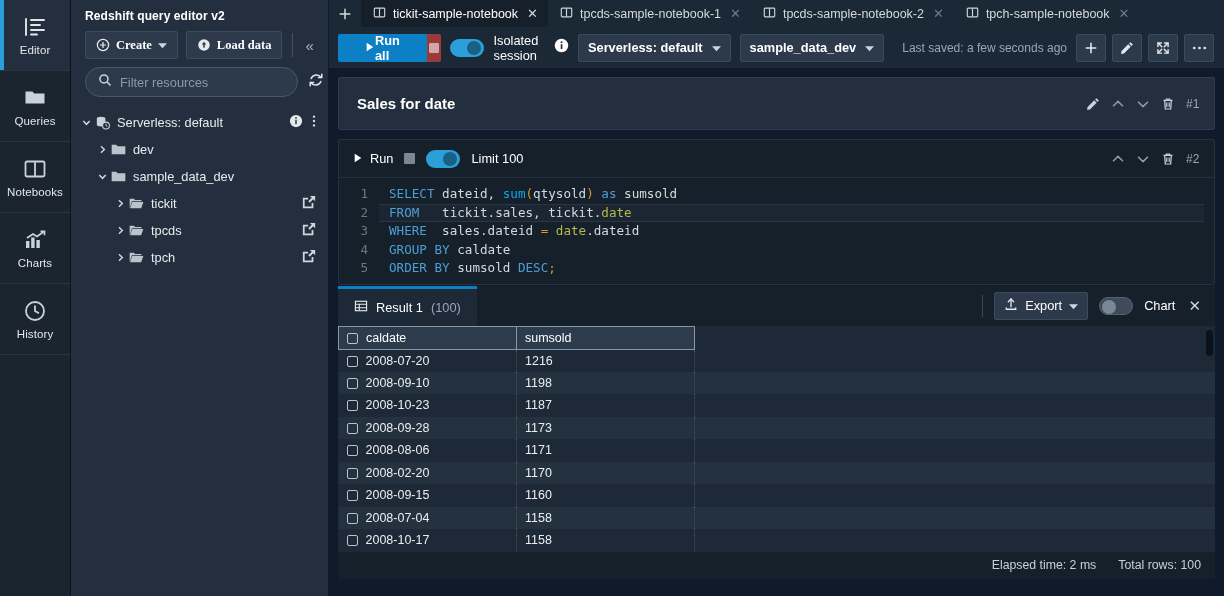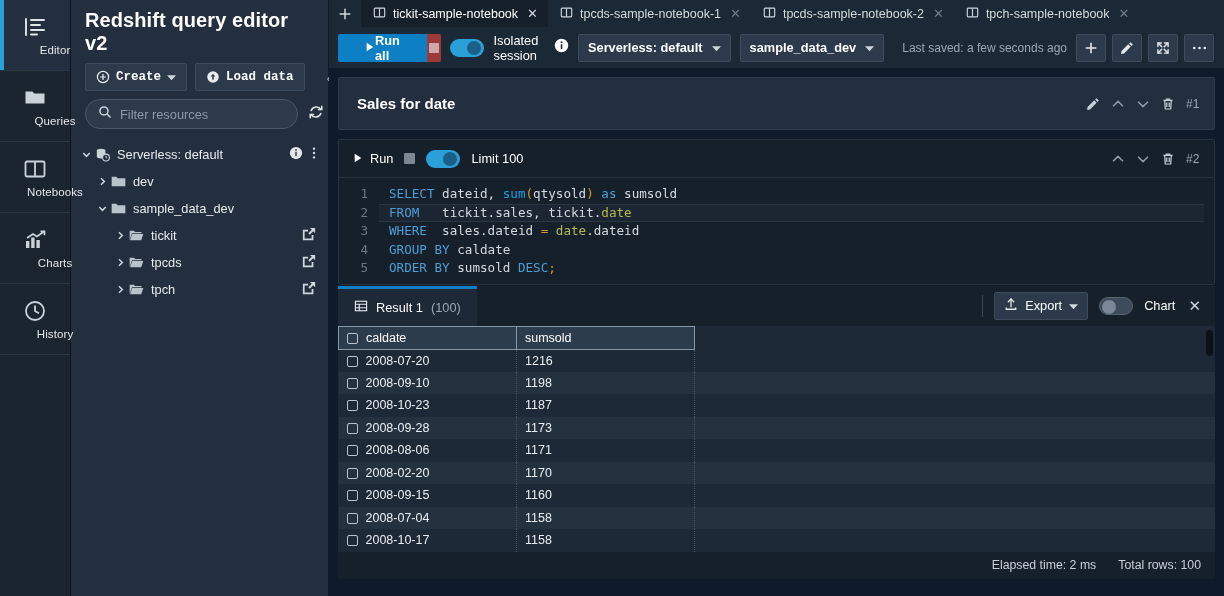--- a/index.html
+++ b/index.html
@@ -28,40 +28,40 @@
     border-bottom: 1px solid #2a3642;
     position: relative;
     cursor: pointer;
   }
   .rail-item.active { background: #232f3e; }
   .rail-item.active::before {
     content: ""; position: absolute; left: 0; top: 0; bottom: 0;
     width: 4px; background: #2a9fd8;
   }
   .rail-icon { width: 24px; height: 24px; display:block; }
-  .rail-label { font-size: 11.5px; letter-spacing: .1px; color: #e3e6e8; padding-left: 40px; }
+  .rail-label { font-size: 11.5px; letter-spacing: .1px; color: #e3e6e8; }
 
   
   .sidebar {
     width: 258px; flex: 0 0 258px;
     background: #232f3e;
     display: flex; flex-direction: column;
     border-right: 1px solid #121a24;
   }
   .sb-title {
-    font-size: 20px; font-weight: bold; color: #ffffff;
+    font-size: 12px; font-weight: bold; color: #ffffff;
     padding: 9px 14px 6px 14px; letter-spacing: .1px;
   }
   .sb-actions { display: flex; align-items: center; padding: 2px 8px 8px 14px; gap: 8px; }
   .btn {
     background: #2c3a4b; border: 1px solid #3c4b5d; border-radius: 2px;
     color: #ffffff; font-size: 12.5px; font-weight: bold;
     height: 28px; padding: 0 10px;
     display: inline-flex; align-items: center; gap: 6px; cursor: pointer;
-    font-family: Liberation Mono, monospace; white-space: nowrap;
+    font-family: Liberation Serif, serif; white-space: nowrap;
   }
   .btn svg { display:block; }
   .vsep { width: 1px; height: 24px; background: #44515f; margin: 0 2px; }
   .collapse { color: #aab7c4; font-size: 15px; cursor: pointer; padding: 0 2px; line-height: 1; }
 
   .sb-filter-row { display: flex; align-items: center; gap: 9px; padding: 0 10px 0 14px; }
   .filter-box {
     flex: 1; height: 30px; background: #2c3a4b;
     border: 1px solid #49586a; border-radius: 15px;
     display: flex; align-items: center; gap: 8px; padding: 0 12px;

